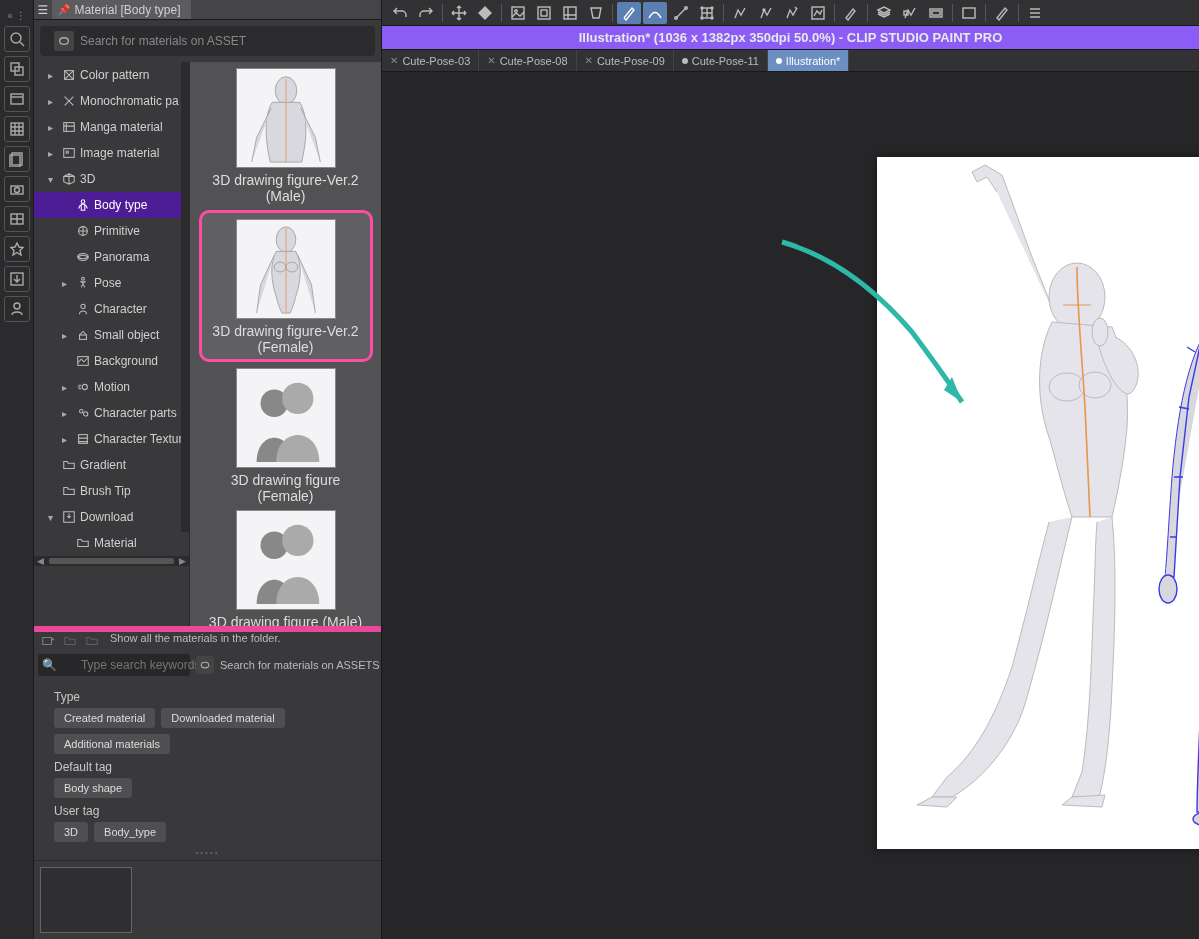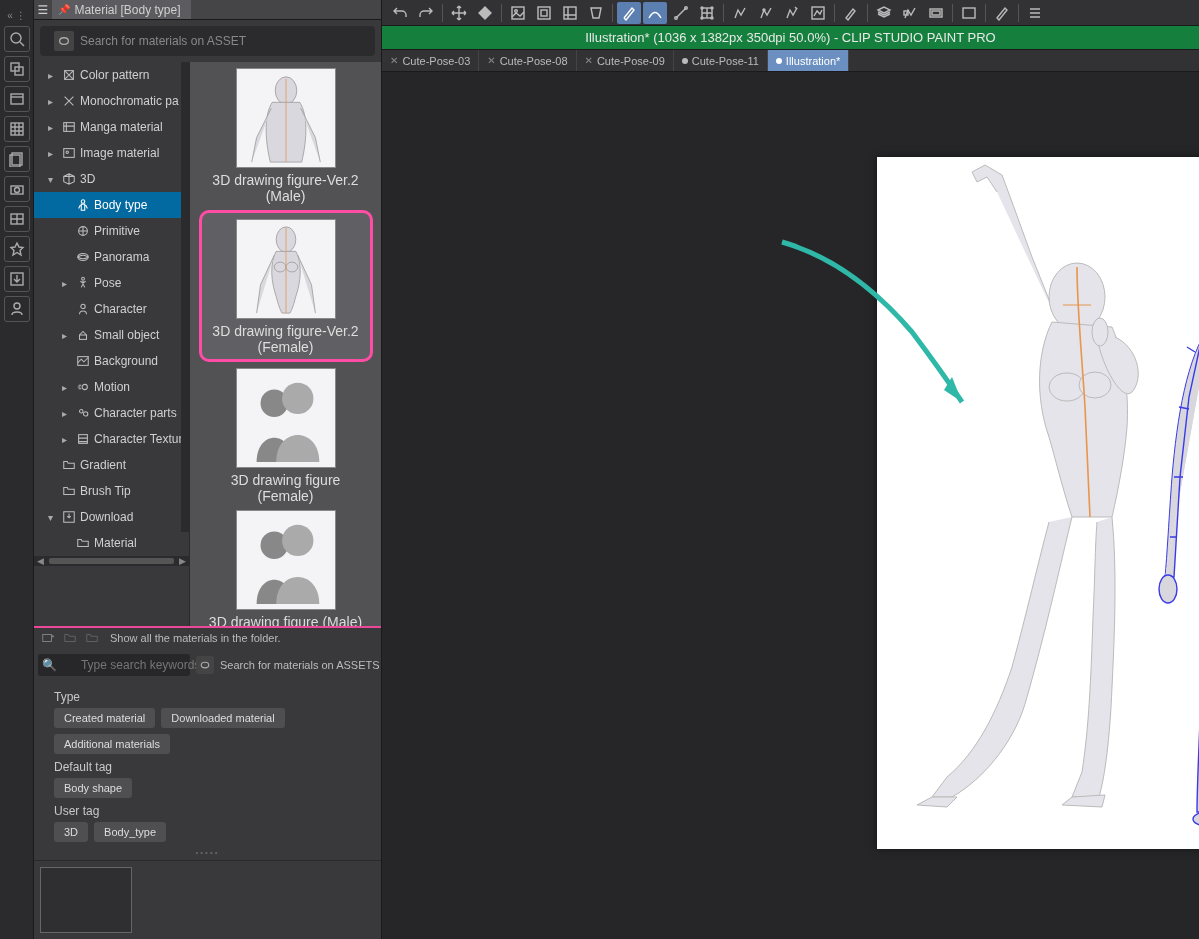--- a/index.html
+++ b/index.html
@@ -19,40 +19,40 @@
   .panel-header .tab .pin { font-size:10px; color:#ccc; }
   
   .search-assets { margin:6px; height:30px; background:#2b2b2e; border-radius:4px; display:flex; align-items:center; padding:0 14px; gap:6px; }
   .search-assets .logo { width:20px; height:20px; background:#444; border-radius:2px; display:flex; align-items:center; justify-content:center; }
   .search-assets .txt { color:#888; font-size:12px; white-space:nowrap; overflow:hidden; }
   
   .panel-body { flex:1; display:flex; overflow:hidden; }
   .tree { width: 156px; background:#39393c; overflow:hidden; position:relative; border-right:1px solid #2a2a2c; }
   .tree-inner { overflow:hidden; }
   .tree-row { height:26px; display:flex; align-items:center; gap:4px; padding-left:4px; cursor:pointer; color:#d0d0d0; white-space:nowrap; }
-  .tree-row.selected { background:#0369a1; color:#fff; }
+  .tree-row.selected { background:#4c1d95; color:#fff; }
   .tree-row .exp { width:10px; font-size:10px; color:#aaa; }
   .tree-row .icn { width:14px; height:14px; display:flex; align-items:center; justify-content:center; }
   .tree-row .icn svg { width:14px; height:14px; stroke:#bbb; fill:none; stroke-width:1.2; }
   .tree-row.selected .icn svg { stroke:#fff; }
   .indent-1 { padding-left:14px; }
   .indent-2 { padding-left:28px; }
   .tree-scroll { height:10px; background:#2b2b2e; display:flex; align-items:center; }
   .tree-scrollv { position:absolute; right:0; top:0; width:8px; height:470px; background:#2b2b2e; }
   
   .thumbs { flex:1; background:#525255; overflow-y:auto; padding:6px 0; display:flex; flex-direction:column; align-items:center; gap:6px; }
   .thumb-item { width:164px; display:flex; flex-direction:column; align-items:center; gap:4px; cursor:pointer; }
   .thumb-box { width:100px; height:100px; background:#f4f4f6; border:1px solid #888; position:relative; overflow:hidden; }
   .thumb-item.highlight { border:3px solid #ff4da6; border-radius:10px; padding:4px; width:174px; background:#606064; }
   .thumb-item.highlight .thumb-box { margin-top:2px; }
   .thumb-label { font-size:14px; color:#ddd; text-align:center; }
   .figure-svg { width:100%; height:100%; }
   
   .lower { background:#39393c; }
-  .icons-row { height:22px; display:flex; align-items:center; gap:2px; padding:0 4px; border-top:2px solid #ec4899; }
+  .icons-row { height:22px; display:flex; align-items:flex-start; gap:2px; padding:0 4px; border-top:6px solid #ec4899; }
   .icons-row .ic { width:20px; height:18px; display:flex; align-items:center; justify-content:center; color:#888; }
   .show-all { flex:1; font-size:11px; color:#bbb; padding-left:6px; }
   
   .kw-search { height:26px; margin:4px 0 0 0; display:flex; align-items:center; gap:6px; }
   .kw-box { flex:none; width:152px; height:22px; background:#27272a; border-radius:3px; display:flex; align-items:center; gap:4px; padding:0 4px; margin-left:4px; }
   .kw-box .mag { color:#888; }
   .kw-box input { flex:1; background:none; border:none; color:#ffffff; font-size:12px; outline:none;margin-left:20px; }
   .assets-link { display:flex; align-items:center; gap:6px; color:#bbb; font-size:11px; }
   .assets-link .aicon { width:18px; height:18px; background:#444; border-radius:2px; display:flex; align-items:center; justify-content:center; }
   
@@ -67,21 +67,21 @@
   .dots-row { height:12px; text-align:center; color:#666; font-size:8px; letter-spacing:2px; }
   
   
   .canvas-area { flex:1; background:#262629; display:flex; flex-direction:column; }
   .toolbar { height:26px; background:#323235; display:flex; align-items:center; padding:0 6px; gap:2px; border-bottom:1px solid #1a1a1c; }
   .tb { width:24px; height:22px; display:flex; align-items:center; justify-content:center; cursor:pointer; color:#bbb; border-radius:2px; }
   .tb.active { background:#5a7fb0; color:#fff; }
   .tb svg { width:16px; height:16px; stroke:currentColor; fill:none; stroke-width:1.4; }
   .tb-sep { width:1px; height:18px; background:#555; margin:0 2px; }
   
-  .titlebar { height:24px; background:#15803d; display:flex; align-items:center; justify-content:center; font-size:13px; font-weight:400; color:#e8e8e8; border-bottom:1px solid #1a1a1c; }
+  .titlebar { height:24px; background:#8b5cf6; display:flex; align-items:center; justify-content:center; font-size:13px; font-weight:700; color:#e8e8e8; border-bottom:1px solid #1a1a1c; }
   
   .tabstrip { height:22px; background:#323235; display:flex; align-items:center; border-bottom:1px solid #1a1a1c; }
   .doc-tab { height:100%; padding:0 8px; display:flex; align-items:center; gap:4px; font-size:11px; color:#bbb; border-right:1px solid #444; cursor:pointer; }
   .doc-tab .x { color:#888; font-size:10px; }
   .doc-tab.active { background:#6a8fc0; color:#fff; }
   .doc-tab .dot { width:6px; height:6px; border-radius:50%; background:#bbb; }
   .doc-tab.active .dot { background:#fff; }
   
   .viewport { flex:1; background:#262629; position:relative; overflow:hidden; }
   .canvas { position:absolute; left:495px; top:85px; width:518px; height:692px; background:#fff; box-shadow:0 0 8px rgba(0,0,0,0.5); }

